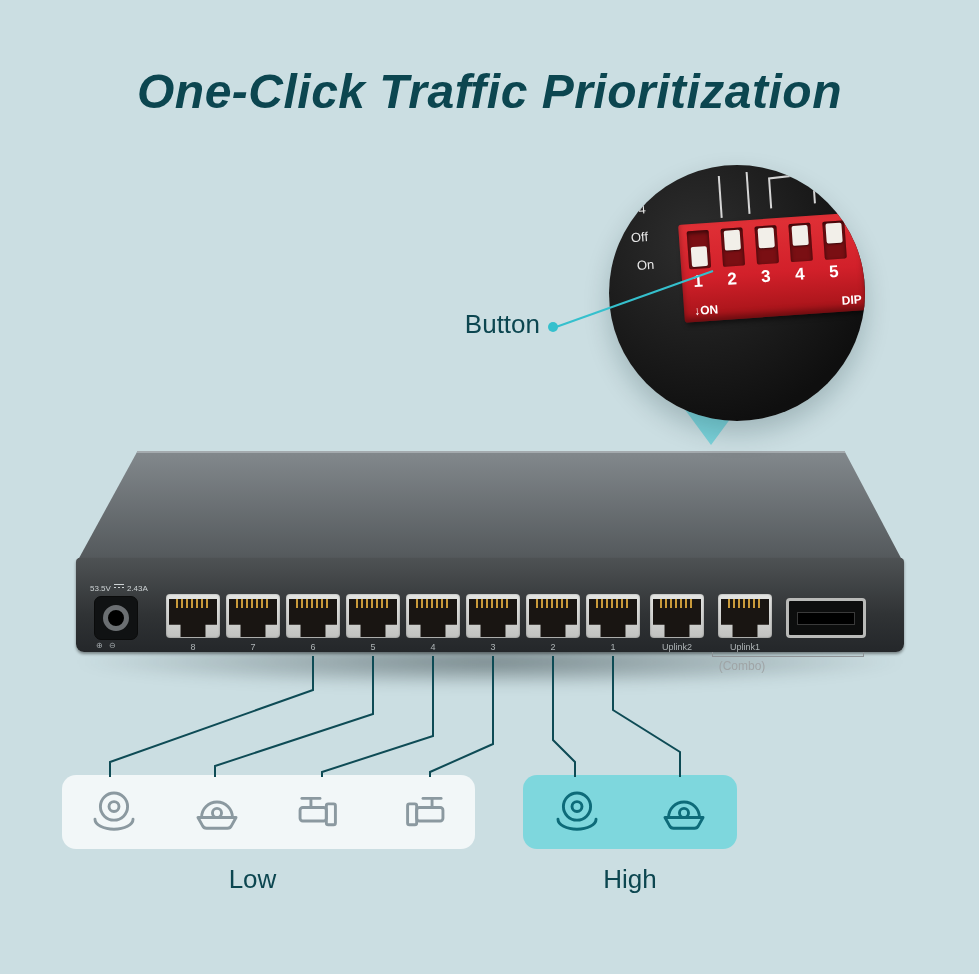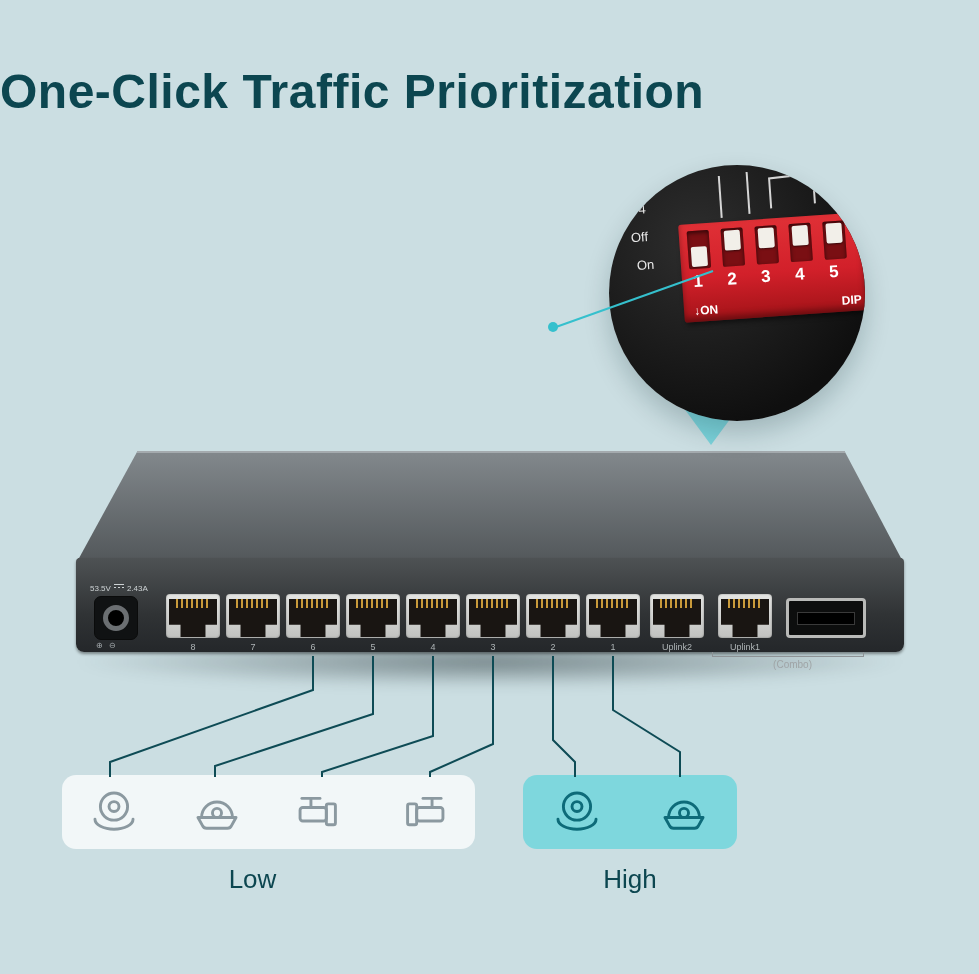--- a/index.html
+++ b/index.html
@@ -3,22 +3,22 @@
 <meta charset="utf-8">
 <style>
   :root{
     --bg:#cbdee2; --title:#0c4650; --accent:#35c0cd; --line:#0e4b55;
     --high-box:#7ed7dd; --dip-red:#d2202a; --cam-low:#8b99a0; --cam-high:#0d6b79;
   }
   *{margin:0;padding:0;box-sizing:border-box;}
   body{font-family:"Liberation Sans",sans-serif;}
   .stage{position:relative;width:979px;height:974px;background:var(--bg);overflow:hidden;}
 
-  .title{position:absolute;top:64px;left:0;width:100%;
-    font-size:48px;font-weight:bold;color:var(--title);letter-spacing:0.5px;}
+  .title{position:absolute;top:64px;left:0;width:100%;text-align:center;
+    font-size:48px;font-weight:bold;color:var(--title);letter-spacing:0.5px;font-style:italic;}
 
   
   .callout{position:absolute;left:340px;top:308px;width:200px;text-align:right;
     font-size:26px;color:var(--title);line-height:1.25;}
 
   
   .inset-circle{position:absolute;left:609px;top:165px;width:256px;height:256px;border-radius:50%;
     background:radial-gradient(circle at 35% 30%, #2e2e2e, #0f0f0f 75%);
     overflow:hidden;z-index:3;box-shadow:0 12px 26px rgba(10,40,46,.22);}
   .inset-rot{position:absolute;inset:0;transform:rotate(-4deg);}
@@ -72,22 +72,22 @@
     clip-path:polygon(0 0,100% 0,100% 68%,76% 68%,76% 100%,24% 100%,24% 68%,0 68%);}
   .port-pins{margin:2px 7px 0;height:9px;
     background:repeating-linear-gradient(90deg,#c99a3a 0 2px,#191512 2px 5px);}
   .port-label{margin-top:5px;text-align:center;font-size:9px;color:#aeb4b6;line-height:1;}
 
   .sfp{position:absolute;left:710px;top:40px;width:80px;height:40px;background:#0d0e0e;
     border:3px solid #b9bab8;border-radius:4px;display:flex;align-items:center;justify-content:center;}
   .sfp-slot{width:58px;height:13px;background:#000;border:1px solid #3a3a3a;}
   .combo-bracket{position:absolute;left:636px;top:94px;width:152px;height:5px;
     border-left:1px solid #8e9396;border-right:1px solid #8e9396;border-bottom:1px solid #8e9396;}
-  .combo-label{position:absolute;left:596px;top:101px;width:140px;text-align:right;
-    font-size:10px;color:#9fa4a6;}
+  .combo-label{position:absolute;left:596px;top:101px;width:140px;text-align:center;
+    font-size:12px;color:#9fa4a6;}
 
   
   .overlay{position:absolute;inset:0;z-index:4;pointer-events:none;}
 
   
   .cam-box{position:absolute;top:775px;height:74px;border-radius:14px;z-index:2;
     display:flex;align-items:center;justify-content:space-around;}
   .low-box{left:62px;width:413px;background:rgba(255,255,255,.74);color:var(--cam-low);}
   .high-box{left:523px;width:214px;background:var(--high-box);color:var(--cam-high);}
   .cam-icon{width:58px;height:58px;display:block;}
@@ -98,20 +98,21 @@
   .high-label{left:523px;width:214px;}
 </style>
 </head>
 <body>
 
 <div class="stage">
 
   <h1 class="title">One-Click Traffic Prioritization</h1>
 
   <div class="callout">
+    <div>Button</div>
   </div>
 
   <div class="pointer-triangle"></div>
 
   <div class="inset-circle">
     <div class="inset-rot">
       <svg class="silk" width="256" height="256">
         <g stroke="#e9e9e9" stroke-width="2" fill="none" opacity="0.9">
           <line x1="118" y1="10" x2="118" y2="52"></line>
           <line x1="146" y1="8" x2="146" y2="50"></line>

